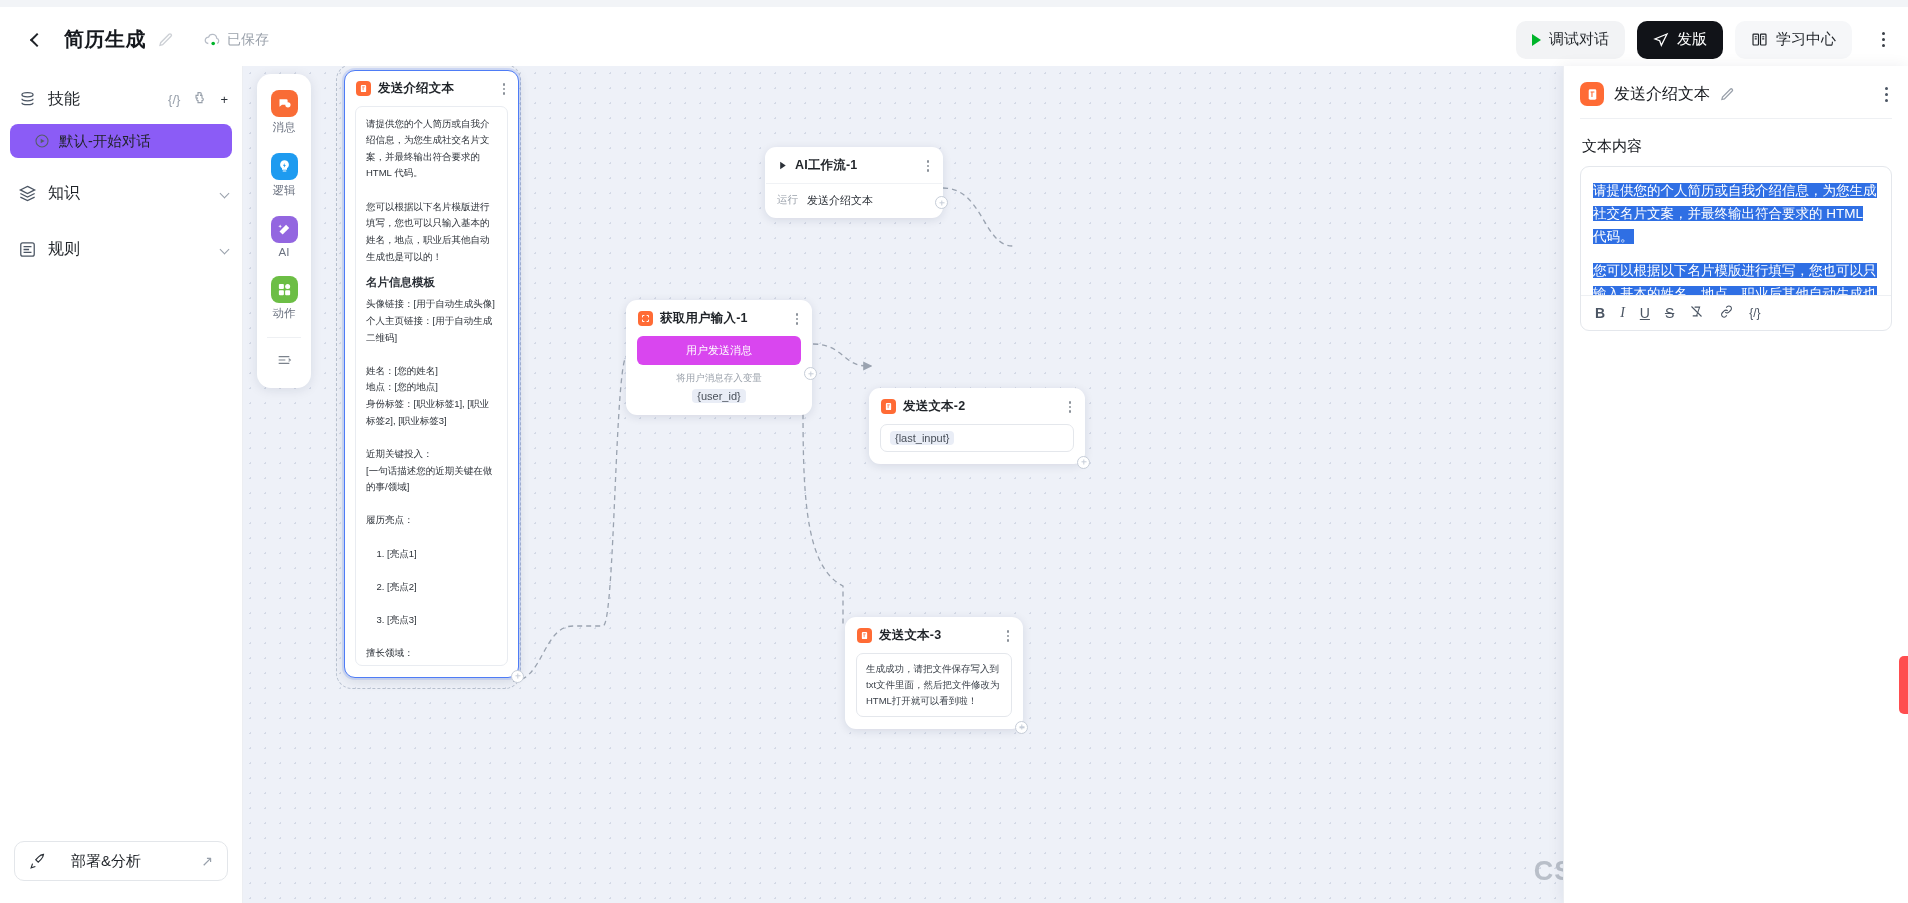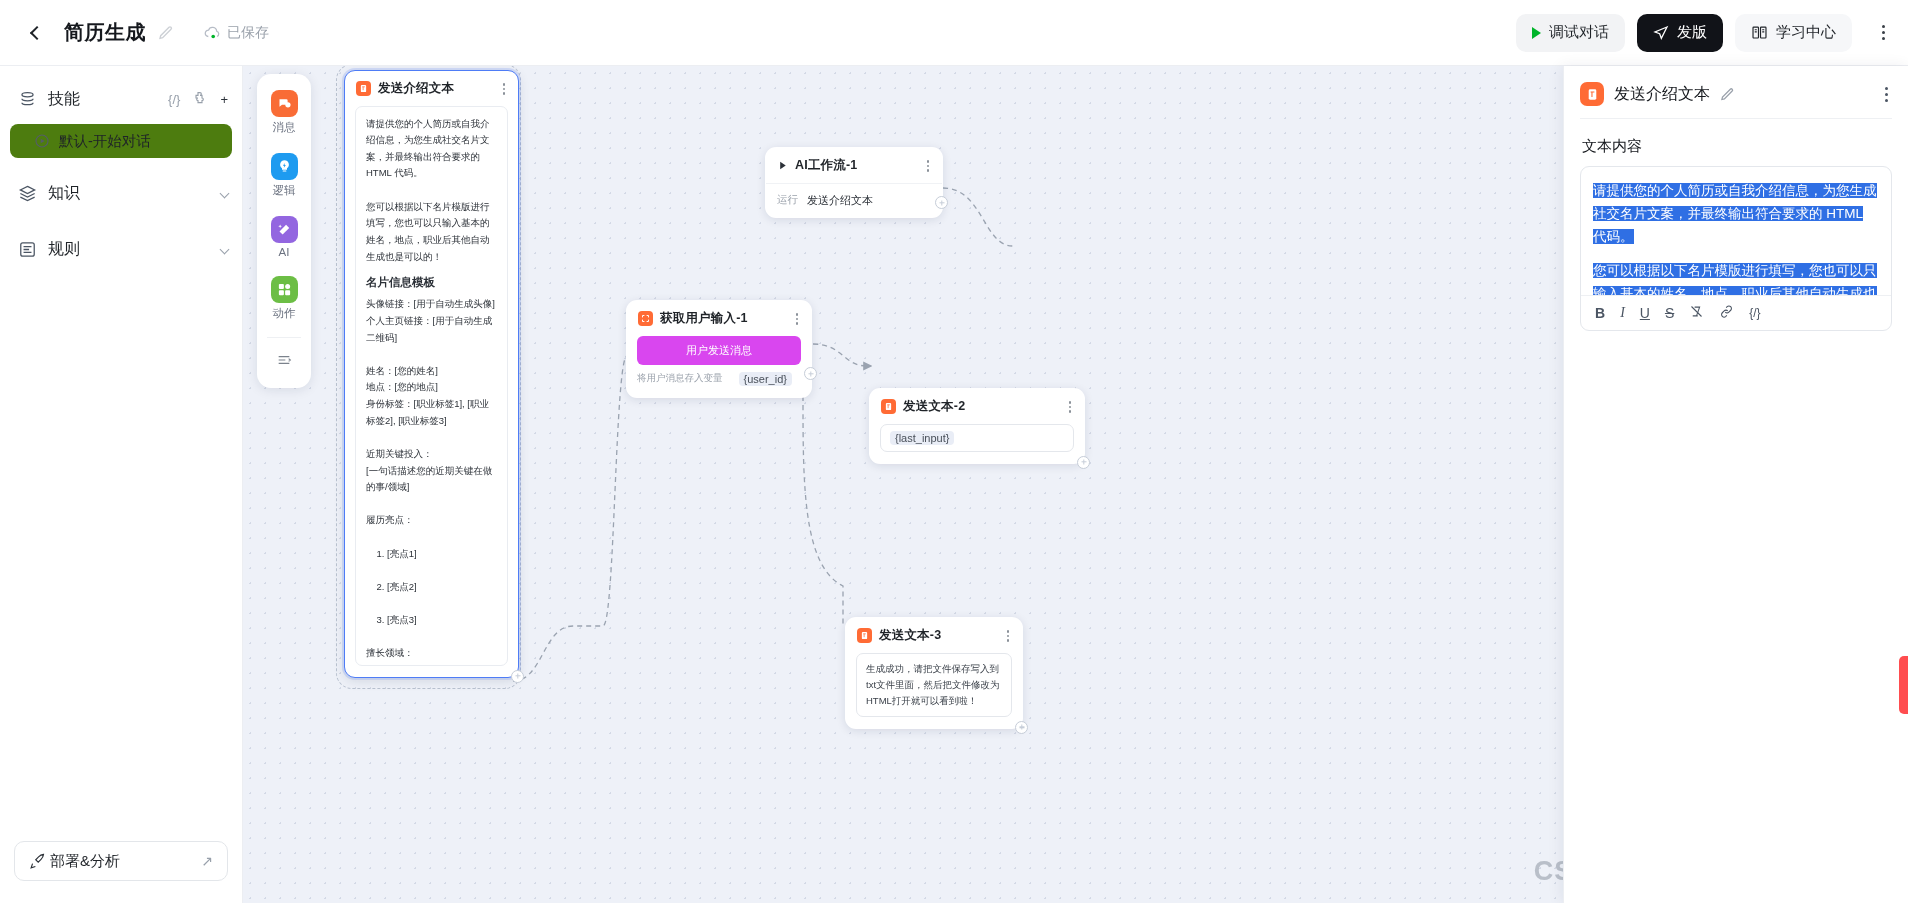--- a/index.html
+++ b/index.html
@@ -6,21 +6,21 @@
   html, body {
     width: 1908px; height: 903px;
     font-family: "Liberation Sans", "DejaVu Sans", sans-serif;
     background: #f2f4f7;
     overflow: hidden;
   }
   .app { position: relative; width: 1908px; height: 903px; background: #f2f4f7; }
 
   
   .header {
-    position: absolute; left: 0; top: 0; width: 1908px; height: 66px;
+    position: absolute; left: 0; top: 7px; width: 1908px; height: 66px;
     background: #fff; display: flex; align-items: center;
     border-bottom: 1px solid #eceef2;
   }
   .back-btn {
     width: 34px; height: 34px; margin-left: 18px;
     display: flex; align-items: center; justify-content: center;
     border-radius: 8px; cursor: pointer;
   }
   .back-chev {
     width: 10px; height: 10px; border-left: 2px solid #1f2328;
@@ -68,27 +68,27 @@
   .side-section .s-ico { width: 22px; display: flex; align-items: center; color: #4b5563; }
   .side-label { font-size: 16px; color: #1f2328; margin-left: 8px; }
   .side-actions { margin-left: auto; display: flex; align-items: center; gap: 12px; color: #98a0ab; }
   .side-actions span { cursor: pointer; font-size: 13px; }
   .plus-btn { font-size: 21px; color: #2b3139; cursor: pointer; line-height: 1; }
   .sub-item {
     display: flex; align-items: center; gap: 9px;
     margin: 2px 10px; height: 34px; padding-left: 24px;
     border-radius: 8px; font-size: 14.5px; color: #1f2328; cursor: pointer;
   }
-  .sub-item.active { background: #4d7c0f; }
+  .sub-item.active { background: #8b5cf6; }
   .chev-down { width: 7px; height: 7px; border-right: 1.6px solid #98a0ab; border-bottom: 1.6px solid #98a0ab; transform: rotate(45deg); }
 
   .deploy-btn {
     position: absolute; left: 14px; bottom: 22px; width: 214px; height: 40px;
     border: 1px solid #e3e6ea; border-radius: 10px; background: #fff;
-    display: flex; align-items: center; gap: 4px; padding: 0 14px;
+    display: flex; align-items: center; gap: 25px; padding: 0 14px;
     font-size: 15px; color: #1f2328; cursor: pointer;
   }
   .deploy-btn .arrow-ne { margin-left: auto; color: #98a0ab; font-size: 14px; }
 
   
   .canvas {
     position: absolute; left: 243px; top: 66px; width: 1665px; height: 837px;
     background-color: #eef1f8;
     background-image: radial-gradient(#d3d9e6 1px, transparent 1px);
     background-size: 15px 15px;
@@ -145,21 +145,21 @@
     padding: 9px 10px; font-size: 9.5px; line-height: 1.75; color: #2c3138;
     white-space: pre-wrap; word-break: break-word;
     max-height: 560px; overflow: hidden;
   }
   .prompt-box .h3 { font-size: 11.5px; font-weight: 700; display: block; margin: 7px 0 4px; }
 
   .blue-pill {
     background: #d946ef; color: #fff; border-radius: 6px;
     font-size: 11px; padding: 7px 10px; text-align: center;
   }
-  .node-note { font-size: 9.5px; color: #9aa1ab; margin-top: 7px; display: flex; align-items: center; gap: 16px; }
+  .node-note { font-size: 9.5px; color: #9aa1ab; margin-top: 7px; display: flex; align-items: center; gap: 4px; flex-direction: column; }
   .var-chip {
     background: #e9edf6; color: #4a5costs; color: #49505a; border-radius: 4px;
     padding: 1px 5px; font-size: 11px;
   }
   .gray-input {
     border: 1px solid #e4e7ec; border-radius: 7px; padding: 7px 9px;
     font-size: 10px; color: #3a4049; background: #fff;
   }
   .run-row {
     display: flex; align-items: center; gap: 9px;

